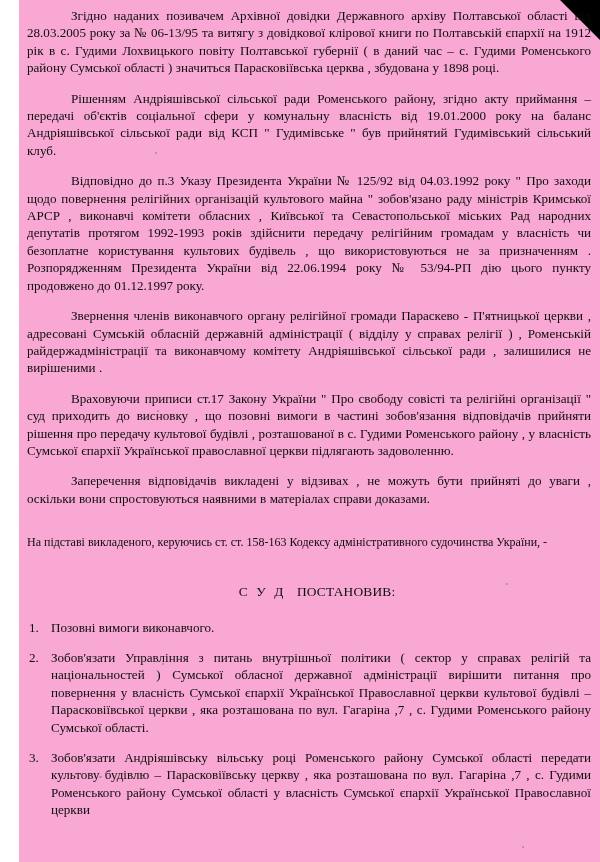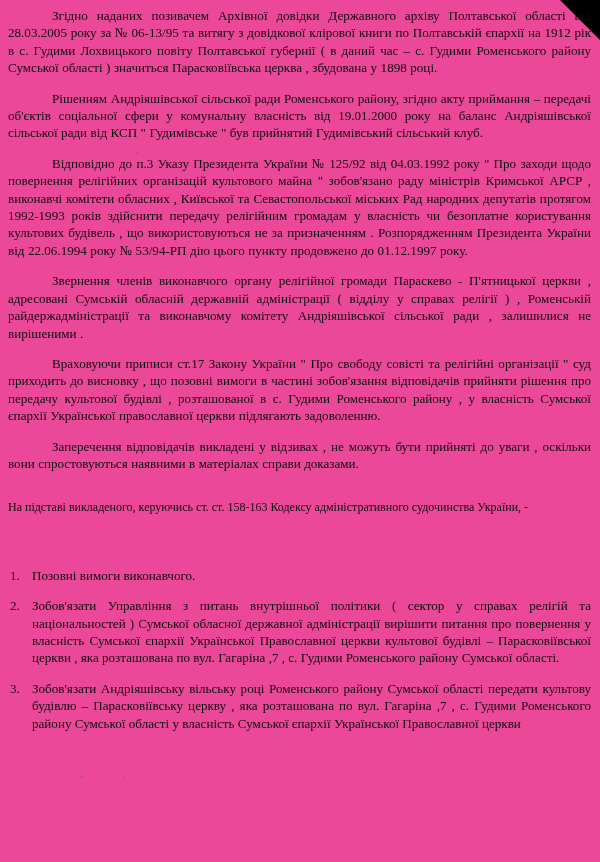--- a/index.html
+++ b/index.html
@@ -15,22 +15,23 @@
     overflow: hidden;
     font-family: "Liberation Serif", "DejaVu Serif", serif;
     color: #0d0d0d;
     -webkit-font-smoothing: none;
   }
 
   
   .page {
     position: absolute;
     inset: 0;
-    background: #ec4899;
+    background: #f9a8d4;
     padding: 4px;
+    margin-left: 19px;
   }
 
   
   .corner-wedge {
     position: absolute;
     top: 0;
     right: 0;
     width: 46px;
     height: 40px;
     background: linear-gradient(225deg, #000 0 46%, rgba(0,0,0,0) 47%);
@@ -150,20 +151,23 @@
     <p class="para">Враховуючи приписи ст.17 Закону України " Про свободу совісті та релігійні організації "  суд приходить до висновку , що позовні вимоги в частині зобов'язання відповідачів прийняти рішення про передачу культової будівлі , розташованої в с. Гудими Роменського району , у власність Сумської єпархії Української православної церкви підлягають задоволенню.</p>
 
     <p class="para">Заперечення відповідачів викладені у відзивах , не можуть бути прийняті до уваги , оскільки вони спростовуються наявними в матеріалах справи доказами.</p>
 
     <div class="gap-md"></div>
 
     <p class="flat">На підставі викладеного, керуючись  ст. ст. 158-163 Кодексу адміністративного судочинства України, -</p>
 
     <div class="gap-xl"></div>
 
+    <p class="ruling-head">
+      <span class="sp">С У Д</span><span class="gap"></span><span>ПОСТАНОВИВ:</span>
+    </p>
 
     <div class="gap-lg"></div>
 
     <ol class="decision-list">
 
       <li>
         <span class="num">1.</span>
         <span class="txt">Позовні вимоги  виконавчого.</span>
       </li>
 

